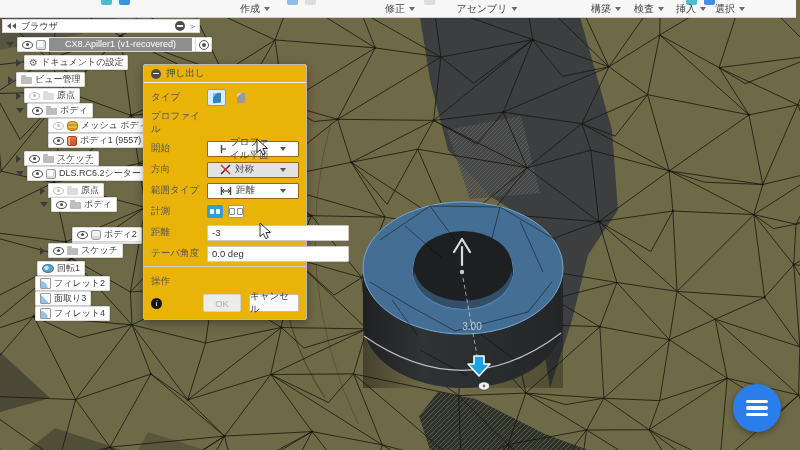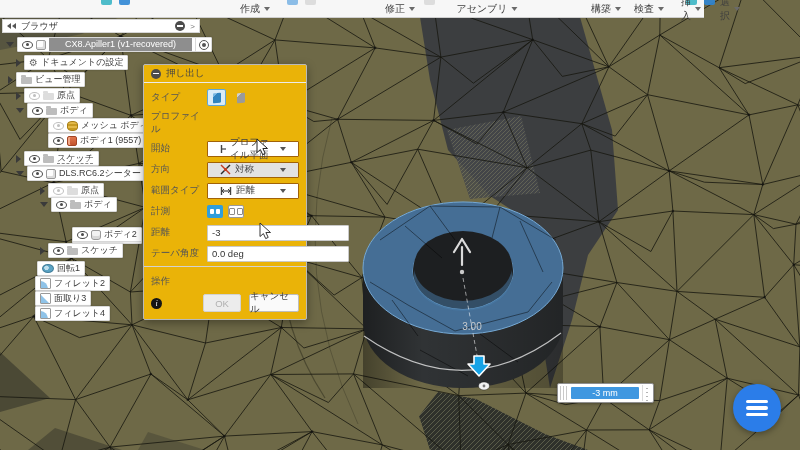--- a/index.html
+++ b/index.html
@@ -1,19 +1,19 @@
 <!DOCTYPE html>
 <html><head>
 <meta charset="utf-8">
 <style>
   html,body{margin:0;padding:0}
   #app{position:relative;width:800px;height:450px;overflow:hidden;background:#6e6947;
        font-family:"Liberation Sans","DejaVu Sans",sans-serif;-webkit-font-smoothing:antialiased}
   
-  #toolbar{position:absolute;left:0;top:0;width:704px;height:17px;background:#f7f7f7;
+  #toolbar{position:absolute;left:0;top:0;width:796px;height:17px;background:#f7f7f7;
            border-bottom:1px solid #cfcfcf;z-index:40}
   .menu{position:absolute;top:1px;height:15px;display:flex;align-items:center;gap:4px;
         font-size:10px;color:#3f3f3f;transform:translateX(-50%);cursor:default}
   .caret{width:0;height:0;border-left:3.5px solid transparent;border-right:3.5px solid transparent;
          border-top:4px solid #6a6a6a}
   .picon{position:absolute;top:0;height:5px;width:11px;border-radius:0 0 2px 2px;opacity:.9}
   
   #vp{position:absolute;left:0;top:0;z-index:1}
   
   #browser{position:absolute;left:0;top:0;z-index:30;font-size:9px;color:#333}
@@ -928,25 +928,20 @@
         <span class="dlabel">操作</span>
       </div>
       <div class="btnrow">
         <span class="info">i</span>
         <span class="btn ok">OK</span>
         <span class="btn cancel">キャンセル</span>
       </div>
     </div>
   </div>
 
-  <div id="dimbox">
-    <span class="dgrip"></span>
-    <span id="dimval">-3 mm</span>
-    <span class="ddots"></span>
-  </div>
 
   <div id="fab">
     <i></i>
       <i></i>
       <i></i>
   </div>
 
   <svg class="cursor" style="left:256px;top:138px" width="14" height="18">
     <path d="M1,1 L1,14.5 L4.4,11.6 L6.7,16.6 L9.2,15.4 L6.9,10.5 L11.5,10.5 Z" fill="#fff" stroke="#222" stroke-width="1"></path>
   </svg>

